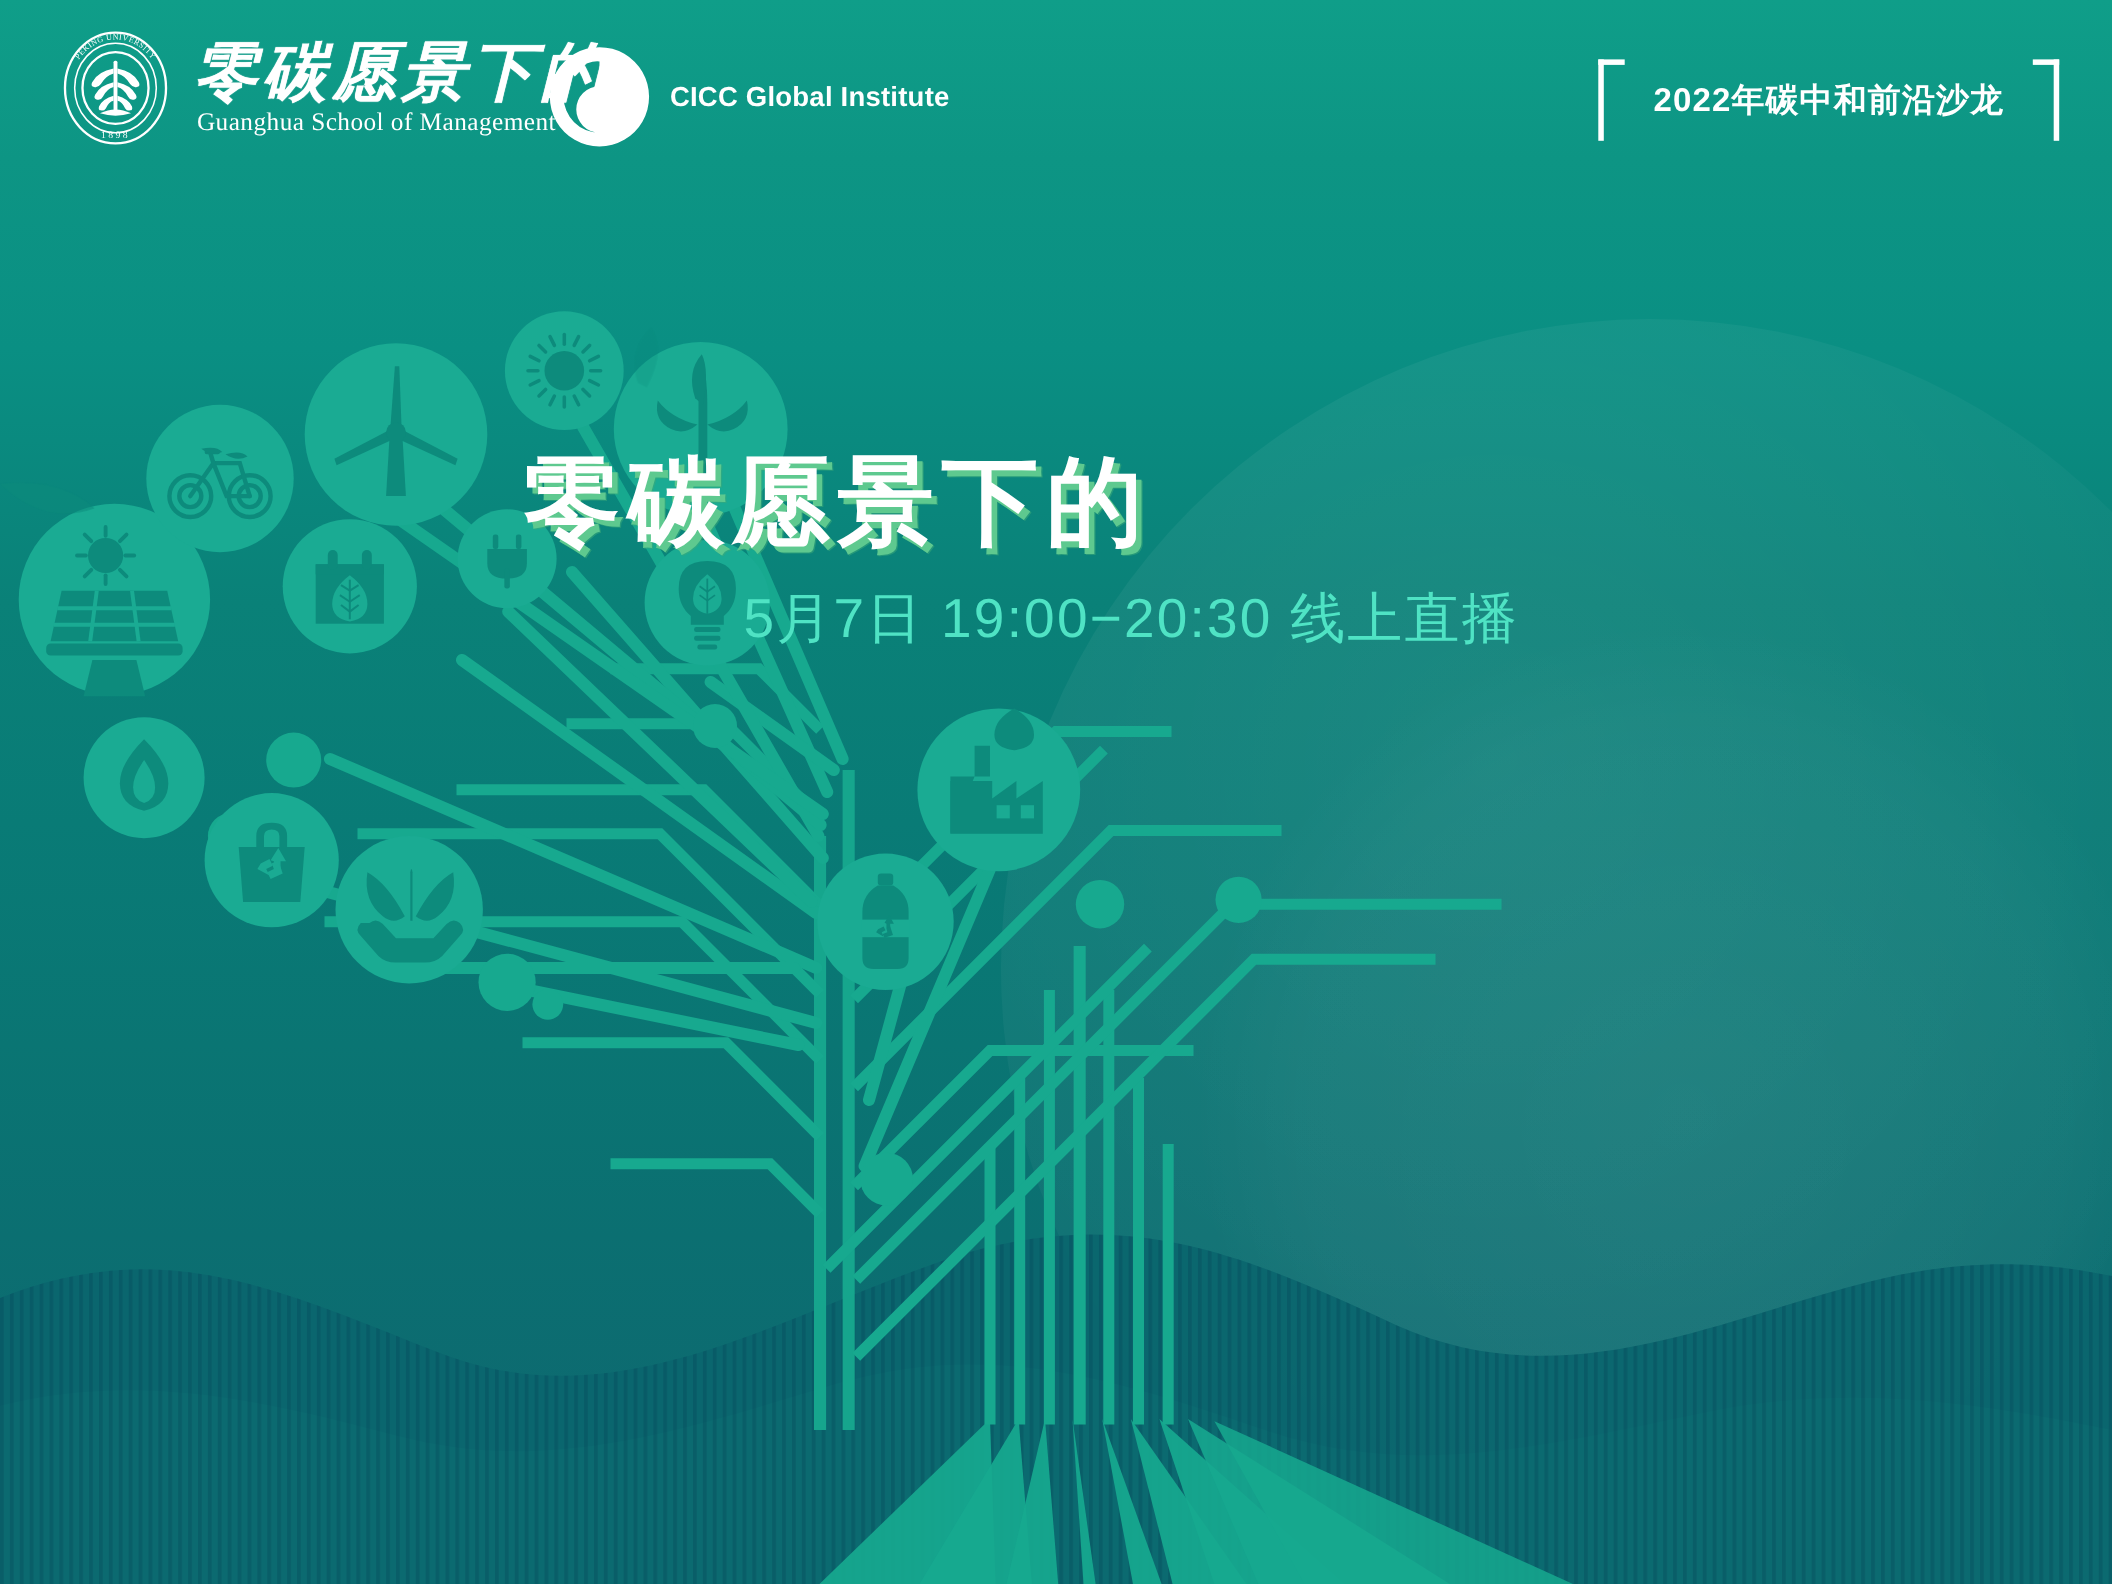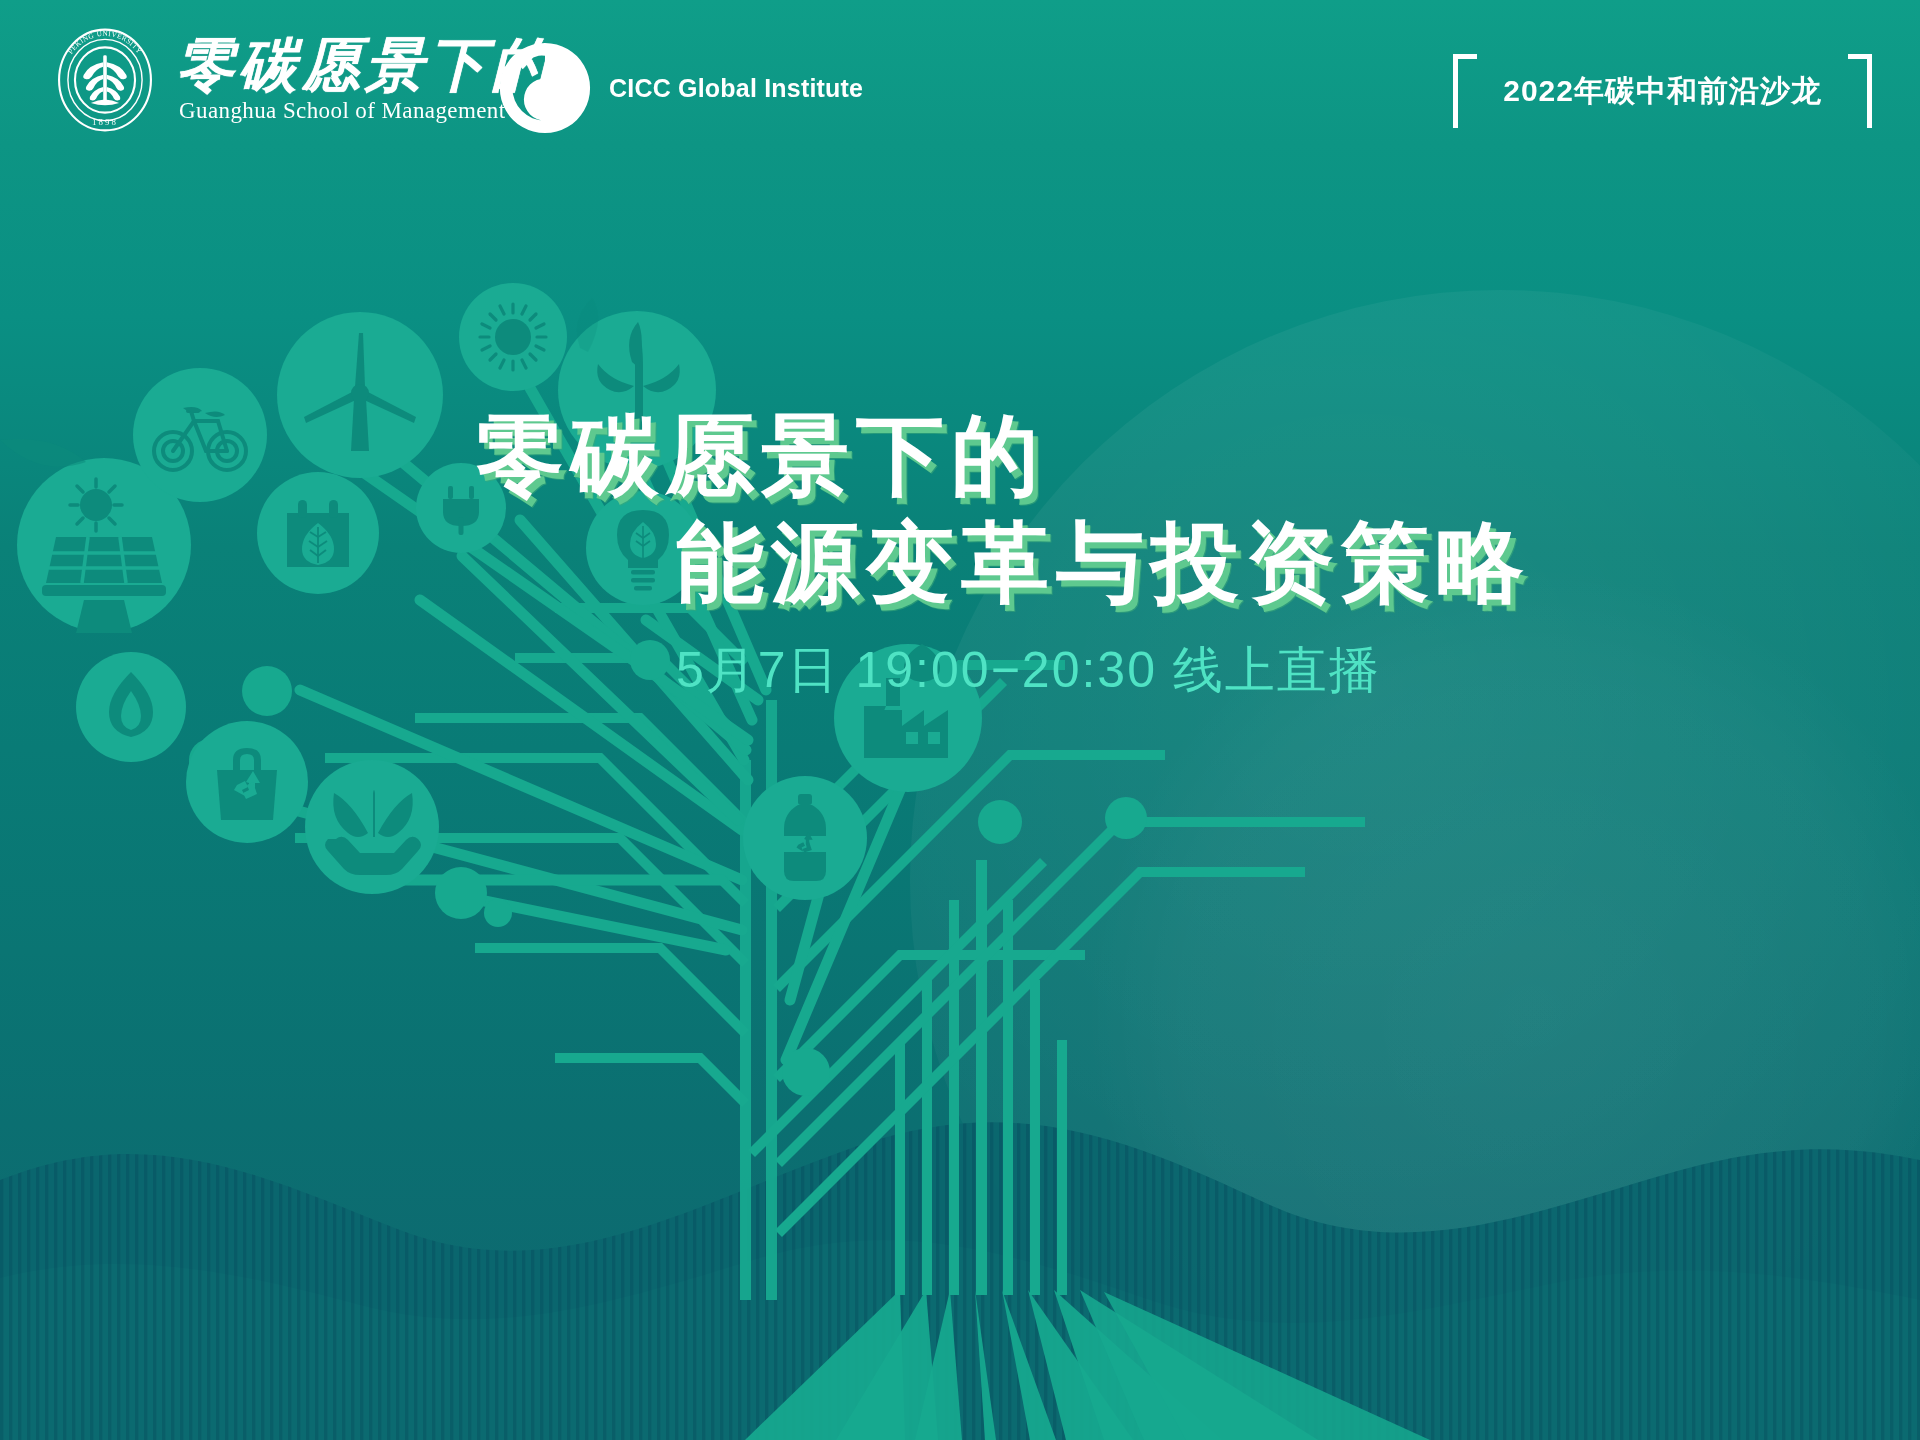--- a/index.html
+++ b/index.html
@@ -517,17 +517,16 @@
 
     <div class="event-banner">
       <span class="bracket"></span>
       <span class="event-text">2022年碳中和前沿沙龙</span>
       <span class="bracket right"></span>
     </div>
   </div>
 
   <div class="title-block">
     <div class="t-line l1">零碳愿景下的</div>
-    <div class="t-line l2">能源变革与投资策略</div>
     <div class="subtitle">5月7日 19:00−20:30 线上直播</div>
   </div>
 
 </div>
 
 </body></html>

